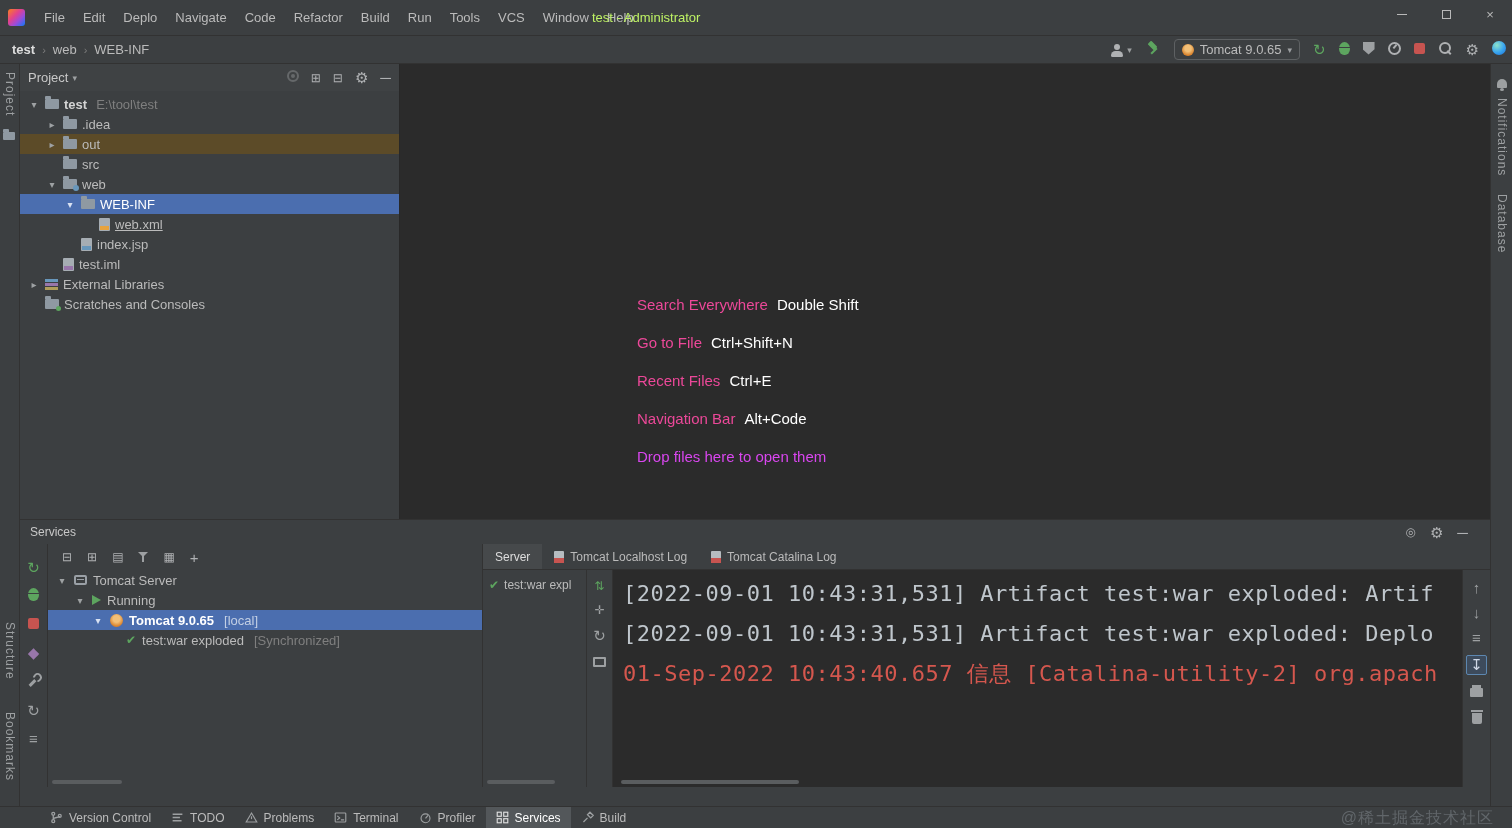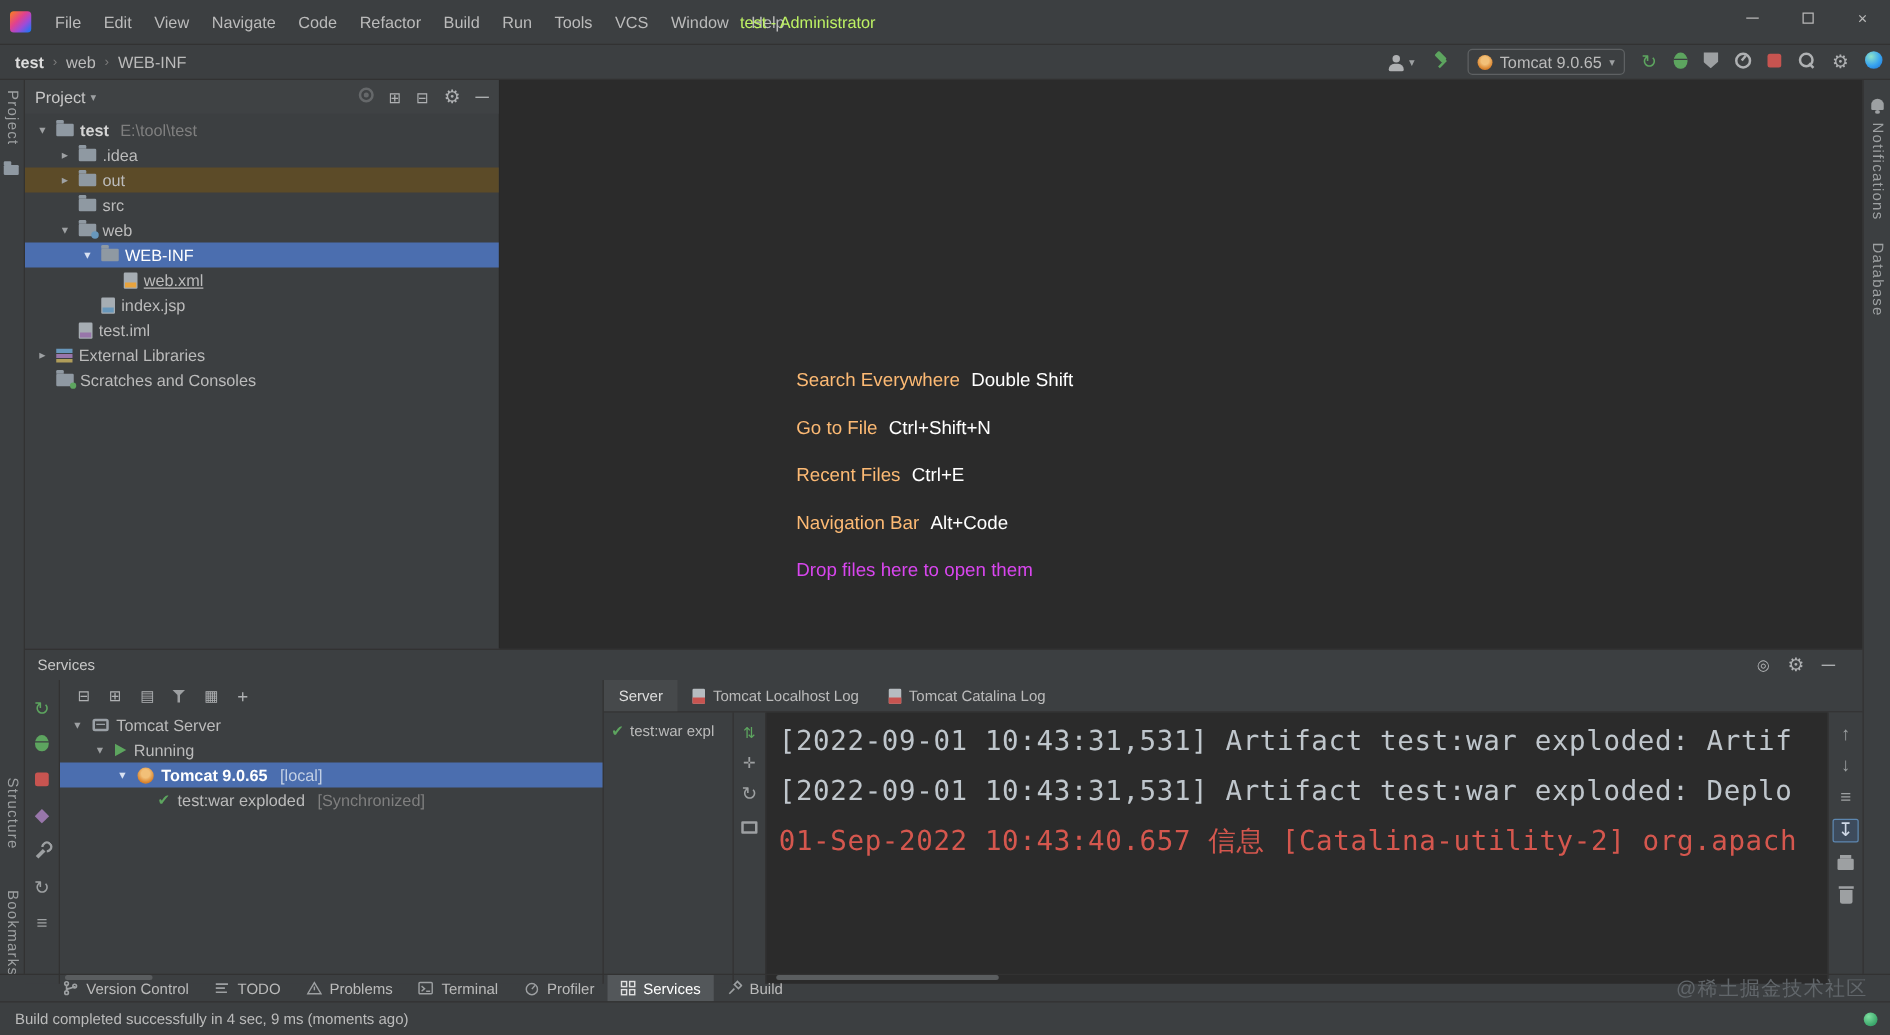--- a/index.html
+++ b/index.html
@@ -108,21 +108,21 @@
   .trow.root .tlabel{color:#d4d4d4;font-weight:bold;}
   .trow.sel{background:#4b6eaf;}
   .trow.sel .tlabel{color:#ffffff;}
   .trow.sel .chev{color:#d9e2f2;}
   .trow.drop{background:#5c4b28;}
 
   
   .editor{flex:1 1 auto;background:#2b2b2b;position:relative;min-width:0;}
   .shortcuts{position:absolute;left:237px;top:232px;font-size:15px;}
   .sc-row{display:flex;gap:9px;margin-bottom:21px;align-items:baseline;}
-  .sc-action{color:#fdba74;}
+  .sc-action{color:#ec4899;}
   .sc-keys{color:#ffffff;}
   .sc-hint{color:#d946ef;}
 
   
   .services{height:268px;flex:0 0 auto;border-top:1px solid #323232;display:flex;flex-direction:column;background:#3c3f41;}
   .svc-header{height:24px;display:flex;align-items:center;padding:0 10px;position:relative;flex:0 0 auto;}
   .svc-header .svc-title{font-size:12px;color:#c8c8c8;}
   .svc-header .ph-icons{right:22px;gap:14px;}
   .svc-body{flex:1 1 auto;display:flex;min-height:0;}
   .svc-strip{width:28px;flex:0 0 auto;display:flex;flex-direction:column;align-items:center;gap:13px;padding-top:16px;border-right:1px solid #323232;}
@@ -159,21 +159,21 @@
 </style>
 </head>
 <body>
 
 <div class="window">
 
   <div class="titlebar">
     <span class="logo"></span>
     <span class="menu-item">File</span>
     <span class="menu-item">Edit</span>
-    <span class="menu-item">View</span>
+    <span class="menu-item">Deplo</span>
     <span class="menu-item">Navigate</span>
     <span class="menu-item">Code</span>
     <span class="menu-item">Refactor</span>
     <span class="menu-item">Build</span>
     <span class="menu-item">Run</span>
     <span class="menu-item">Tools</span>
     <span class="menu-item">VCS</span>
     <span class="menu-item">Window</span>
     <span class="menu-item">Help</span>
     <span class="win-title">test - Administrator</span>
@@ -487,18 +487,14 @@
     <span class="btab">
       <svg class="mini" width="13" height="13" viewBox="0 0 16 16" fill="none" stroke-width="1.6">
           <path d="M3 13.5l5-5"></path>
           <path d="M8 4.5l3-3 4 4-3 3z"></path>
         </svg>
       <span>Build</span>
     </span>
     <span class="watermark">@稀土掘金技术社区</span>
   </div>
 
-  <div class="statusbar">
-    <span>Build completed successfully in 4 sec, 9 ms (moments ago)</span>
-    <span class="status-dot"></span>
-  </div>
 
 </div>
 
 </body></html>

